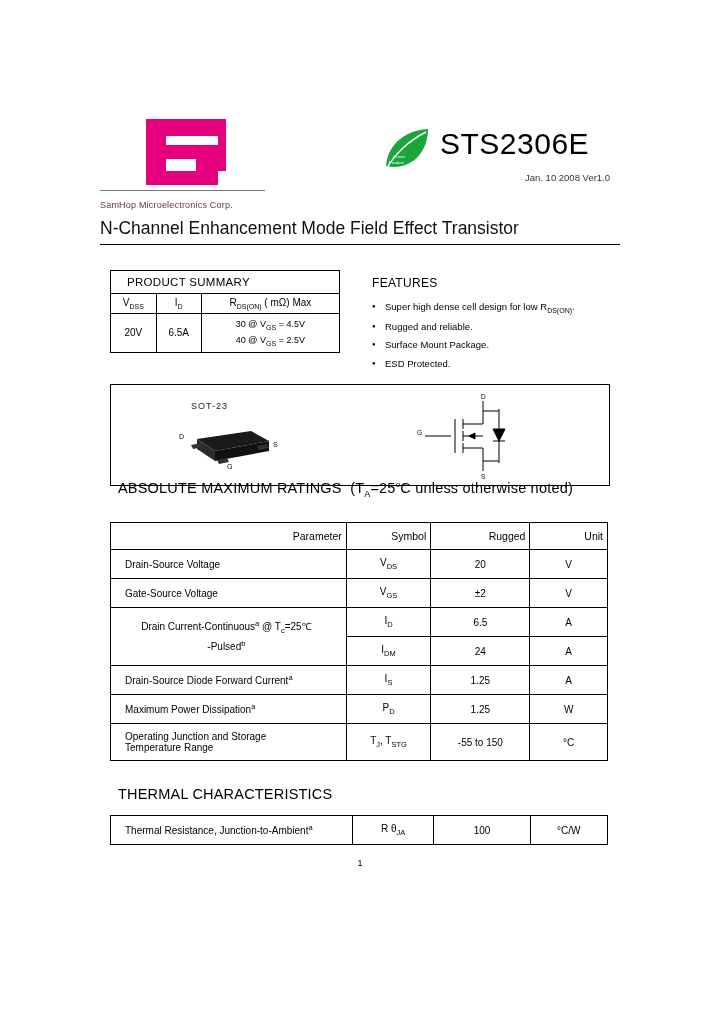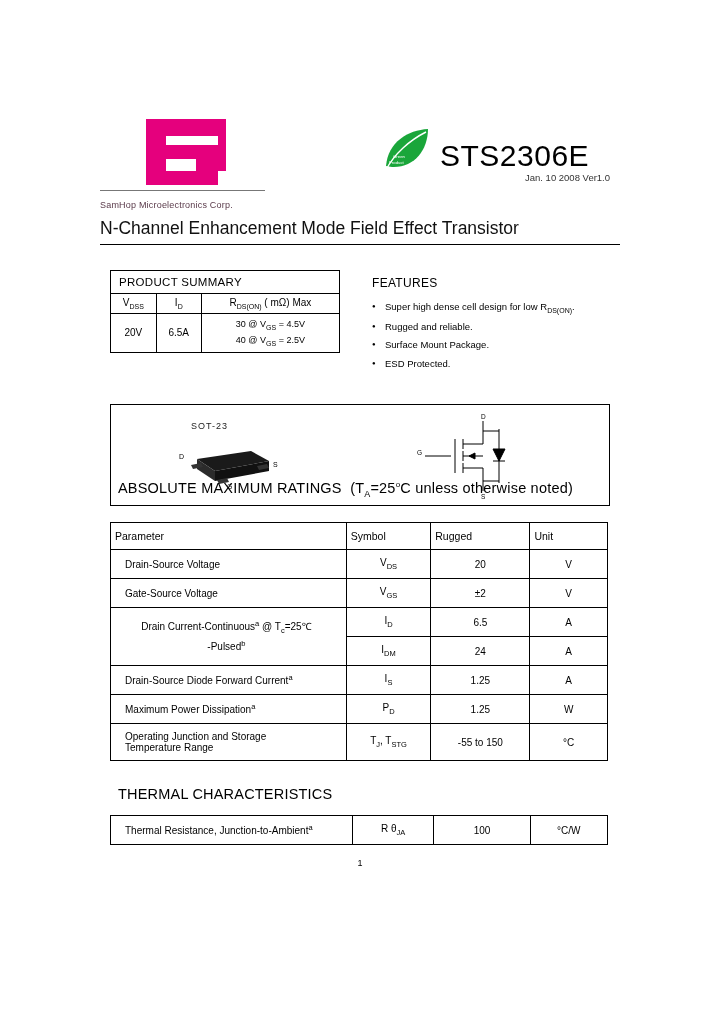--- a/index.html
+++ b/index.html
@@ -30,21 +30,21 @@
   .logo-block6{left:36px;top:56px;width:52px;height:14px;background:#e5007d;position:absolute;}
   .corp{
     position:absolute;left:0px;top:80px;width:165px;
     font-size:9px;color:#5a3a4a;letter-spacing:0.2px;white-space:nowrap;
     border-top:1px solid #777;padding-top:9px;
   }
   .leaf{
     position:absolute;left:278px;top:16px;width:58px;height:48px;
   }
   .partno{
-    position:absolute;left:340px;top:29px;
+    position:absolute;left:340px;top:17px;
     font-size:30px;letter-spacing:0.5px;font-family:"Liberation Sans", sans-serif;
     color:#000;
   }
   .revdate{
     position:absolute;left:425px;top:62px;
     font-size:9.5px;color:#333;
   }
   
   .title{
     position:absolute;left:100px;top:218px;width:520px;
@@ -53,38 +53,38 @@
   .title-rule{
     position:absolute;left:100px;top:244px;width:520px;height:1px;background:#000;
   }
   
   .summary{
     position:absolute;left:110px;top:270px;width:230px;
     border:1px solid #000;border-collapse:collapse;font-size:10px;
   }
   table.tbl{border-collapse:collapse;}
   .summary td,.summary th{border:1px solid #000;padding:3px 4px;text-align:center;font-weight:normal;}
-  .summary .head{font-size:11.5px;text-align:left;padding:5px 8px;letter-spacing:0.3px;}
+  .summary .head{font-size:11.5px;text-align:left;padding:5px 16px;letter-spacing:0.3px;}
   .sm-sub{font-size:7px;vertical-align:sub;}
   .rdson-cell{text-align:center;line-height:1.6;font-size:9px;}
   
   .features-title{
     position:absolute;left:372px;top:276px;font-size:12px;letter-spacing:0.3px;
   }
   .features-list{
     position:absolute;left:372px;top:298px;width:250px;
     font-size:9.5px;line-height:1.95;
   }
   .features-list div{position:relative;padding-left:13px;}
   .features-list div:before{
     content:"\25CF";position:absolute;left:0;top:0;font-size:6px;line-height:2.9;
   }
   
   .figbox{
-    position:absolute;left:110px;top:404px;width:498px;height:100px;
+    position:absolute;left:110px;top:384px;width:498px;height:100px;
     border:1px solid #000;
   }
   .sot{
     position:absolute;left:80px;top:16px;font-size:9px;letter-spacing:1px;color:#222;
   }
   .pkg{
     position:absolute;left:62px;top:30px;width:120px;height:56px;
   }
   .schem{
     position:absolute;left:300px;top:6px;width:120px;height:90px;
@@ -92,21 +92,21 @@
   
   .amr-title{
     position:absolute;left:118px;top:480px;font-size:14.5px;letter-spacing:0.2px;
   }
   .amr-title .sub{font-size:9px;}
   .amr-title .sup{font-size:8px;vertical-align:super;}
   .amr{
     position:absolute;left:110px;top:522px;width:498px;font-size:10px;
   }
   .amr td,.amr th{border:1px solid #000;font-weight:normal;}
-  .amr th{padding:7px 4px;text-align:left;font-size:10.5px;}
+  .amr th{padding:7px 4px;text-align:right;font-size:10.5px;}
   .amr td{padding:7px 8px;text-align:center;}
   .amr td.param{text-align:left;padding-left:14px;}
   .amr td.param.center2{text-align:center;padding-left:4px;line-height:1.7;}
   .col-param{width:244px;}
   .col-sym{width:80px;}
   .col-limit{width:96px;}
   .col-unit{width:74px;}
   .sub{font-size:7.5px;vertical-align:sub;}
   .sup{font-size:7.5px;vertical-align:super;}
   

